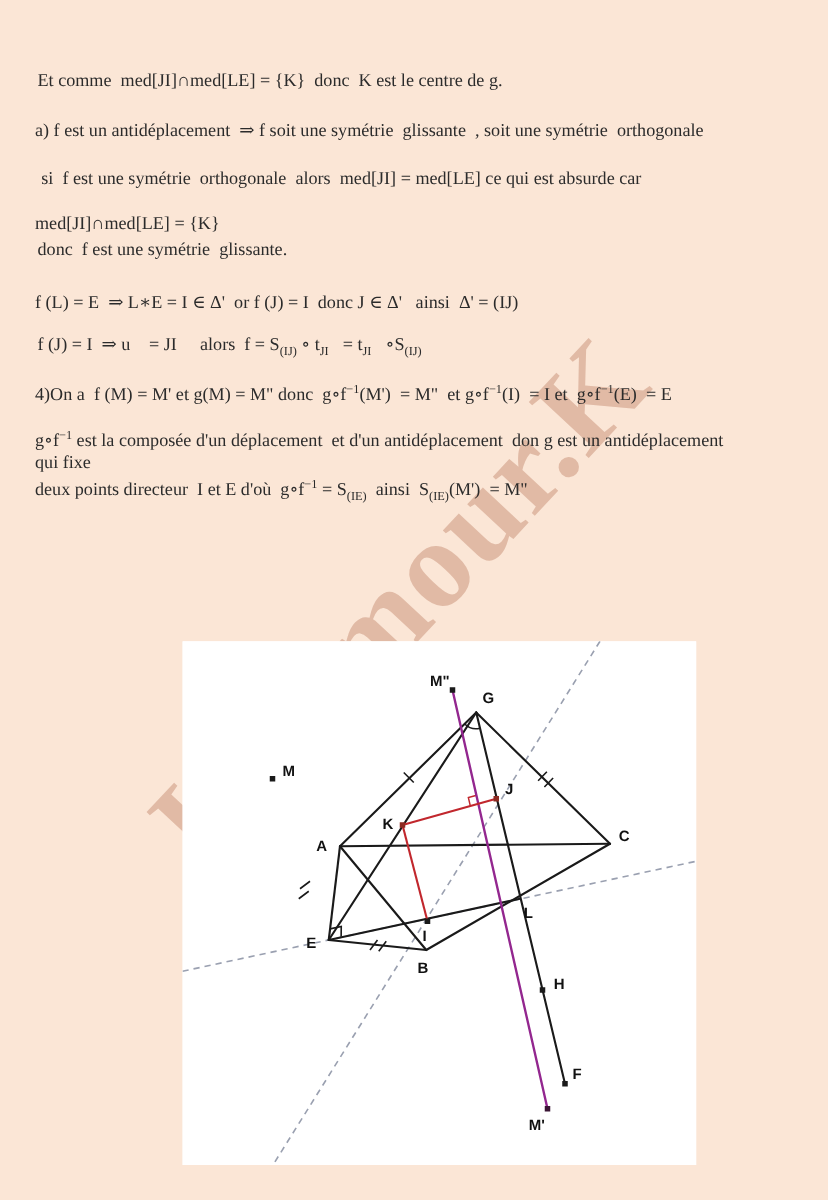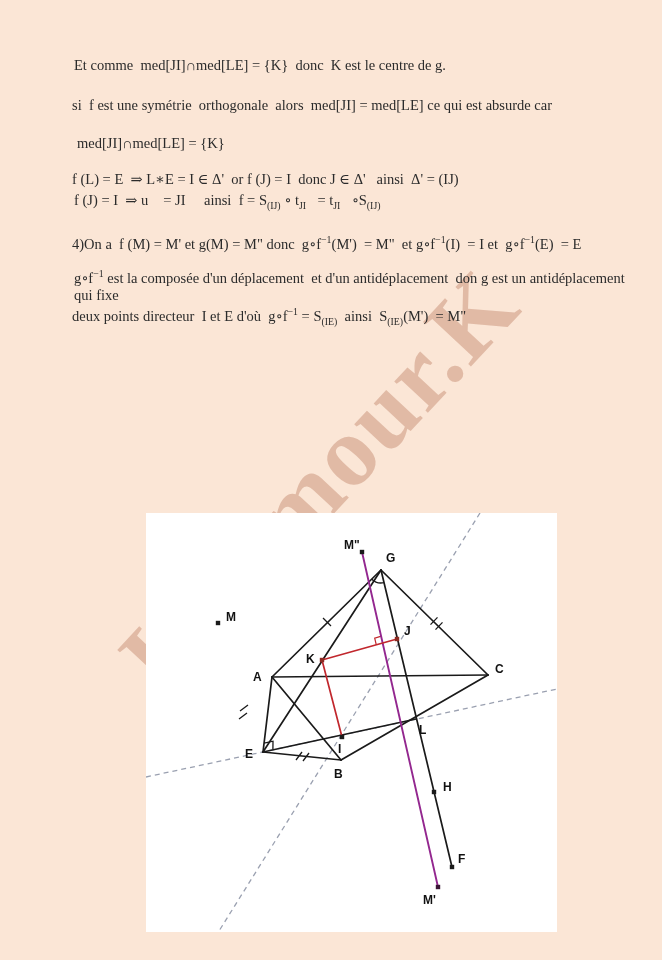--- a/index.html
+++ b/index.html
@@ -18,21 +18,21 @@
     text-align:center;
     transform:rotate(-47deg);
     transform-origin:50% 50%;
     font-size:100px;
     font-weight:bold;
     letter-spacing:2px;
     color:rgba(192,134,106,0.45);
     z-index:1;
     white-space:nowrap;
   }
-  #textblock{position:absolute;left:0;top:0;width:598px;height:500px;z-index:2;margin-left:44px;}
+  #textblock{position:absolute;left:0;top:0;width:598px;height:500px;z-index:2;}
   .tline{
     position:absolute;
     white-space:pre-wrap;
     font-size:14.5px;
     color:#2b2b2b;
   }
   .tline sub,.tline .sub{font-size:0.68em;vertical-align:sub;}
   .tline .sup{font-size:0.68em;vertical-align:super;}
   .tline:nth-child(1){left:30px;top:57px;}
   .tline:nth-child(2){left:28px;top:97px;}
@@ -62,24 +62,26 @@
 </style>
 </head>
 <body>
 
 <div id="page">
 
   <div id="watermark">Khamour.K</div>
 
   <div id="textblock">
     <div class="tline"><span>Et comme  med[JI]∩med[LE] = {K}  donc  K est le centre de g.</span></div>
+    <div class="tline"><span>a) f est un antidéplacement  ⇒ f soit une symétrie  glissante  , soit une symétrie  orthogonale</span></div>
     <div class="tline"><span>si  f est une symétrie  orthogonale  alors  med[JI] = med[LE] ce qui est absurde car</span></div>
     <div class="tline"><span>med[JI]∩med[LE] = {K}</span></div>
+    <div class="tline"><span>donc  f est une symétrie  glissante.</span></div>
     <div class="tline"><span>f (L) = E  ⇒ L∗E = I ∈ Δ'  or f (J) = I  donc J ∈ Δ'   ainsi  Δ' = (IJ)</span></div>
-    <div class="tline"><span>f (J) = I  ⇒ u⃗ = JI⃗  ainsi  f = S</span><span class="sub">(IJ)</span><span> ∘ t</span><span class="sub">JI⃗</span><span> = t</span><span class="sub">JI⃗</span><span> ∘S</span><span class="sub">(IJ)</span></div>
+    <div class="tline"><span>f (J) = I  ⇒ u⃗ = JI⃗  alors  f = S</span><span class="sub">(IJ)</span><span> ∘ t</span><span class="sub">JI⃗</span><span> = t</span><span class="sub">JI⃗</span><span> ∘S</span><span class="sub">(IJ)</span></div>
     <div class="tline"><span>4)On a  f (M) = M' et g(M) = M" donc  g∘f</span><span class="sup">−1</span><span>(M')  = M"  et g∘f</span><span class="sup">−1</span><span>(I)  = I et  g∘f</span><span class="sup">−1</span><span>(E)  = E</span></div>
     <div class="tline"><span>g∘f</span><span class="sup">−1</span><span> est la composée d'un déplacement  et d'un antidéplacement  don g est un antidéplacement  qui fixe</span></div>
     <div class="tline"><span>deux points directeur  I et E d'où  g∘f</span><span class="sup">−1</span><span> = S</span><span class="sub">(IE)</span><span>  ainsi  S</span><span class="sub">(IE)</span><span>(M')  = M"</span></div>
   </div>
 
   <div id="figure-box">
     <svg id="figure-svg" width="411" height="419" viewBox="146 513 411 419">
       <rect x="146" y="513" width="411" height="419" fill="#ffffff"></rect>
 
       <path class="mark" d="M323,618 L331,626"></path>

